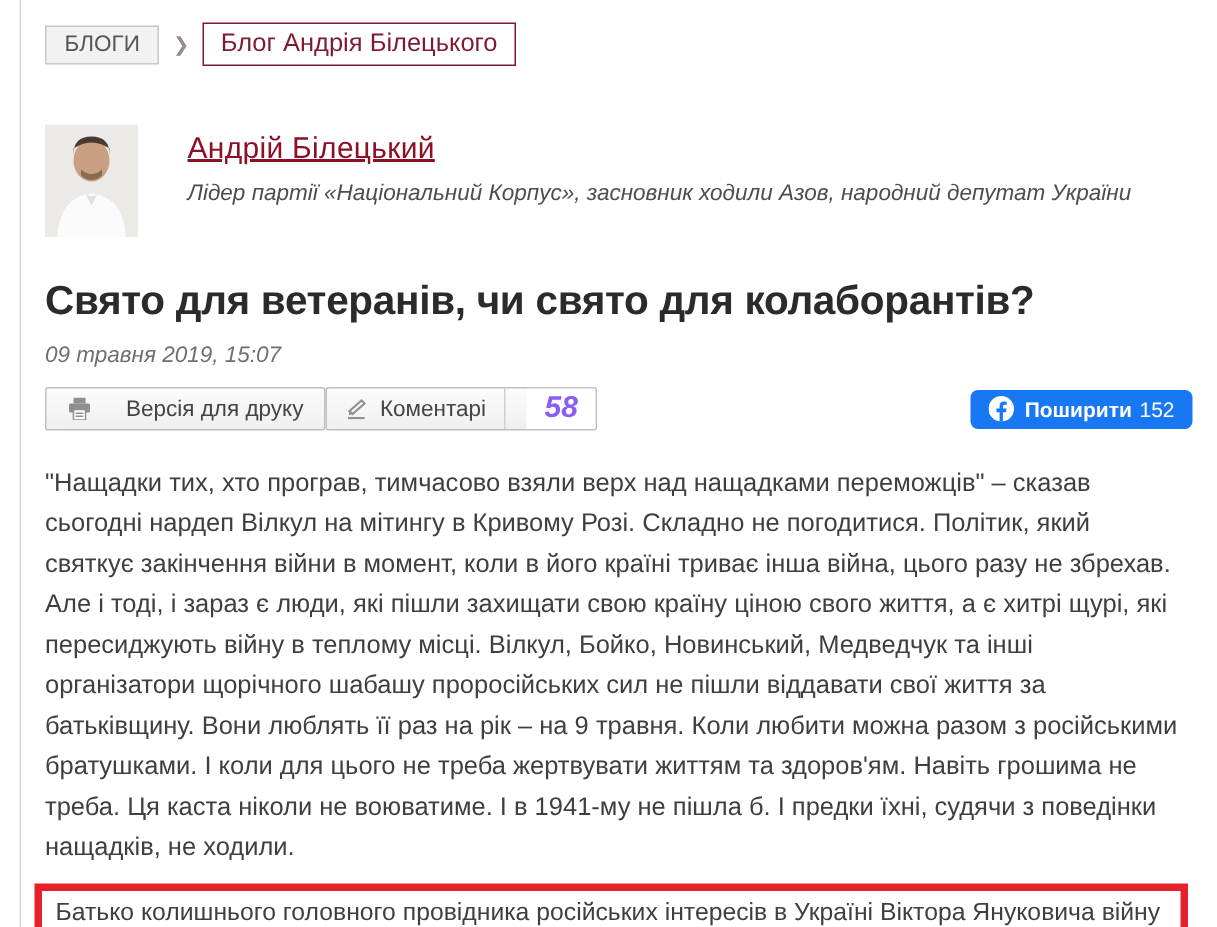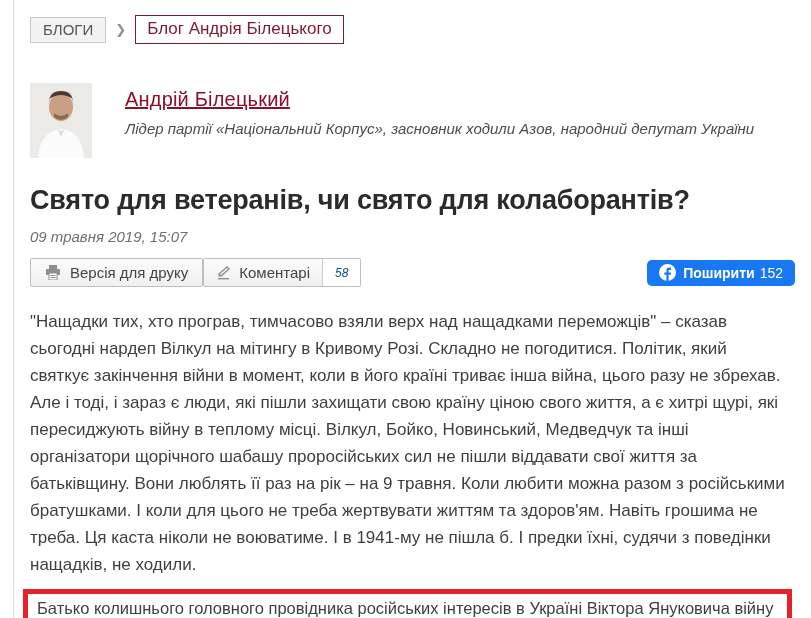--- a/index.html
+++ b/index.html
@@ -101,40 +101,41 @@
   .btn {
     display: flex;
     align-items: center;
     border: 1px solid #bfbfbf;
     border-radius: 2px;
     background: linear-gradient(#fcfcfc, #efefef);
     font-size: 15px;
     color: #444;
     cursor: pointer;
     height: 29px;
+    gap: 14px;
   }
   .btn-print { padding: 0 14px; }
   .btn-print .icon { margin-right: 9px; }
   .btn-comments { padding: 0; overflow: hidden; }
   .btn-comments .seg-left {
     display: flex; align-items: center;
     padding: 0 12px;
     height: 100%;
     border-right: 1px solid #cfcfcf;
   }
   .btn-comments .seg-left .icon { margin-right: 8px; }
   .btn-comments .seg-right {
     background: #fff;
     height: 100%;
     display: flex; align-items: center;
     padding: 0 12px;
-    font-size: 12px;
-    font-weight: normal;
+    font-size: 20px;
+    font-weight: bold;
     font-style: italic;
-    color: #0c4a6e;
+    color: #8b5cf6;
   }
   .spacer { flex: 1; }
   .btn-fb {
     background: #1877f2;
     border: none;
     border-radius: 5px;
     color: #fff;
     display: flex;
     align-items: center;
     padding: 0 12px;

